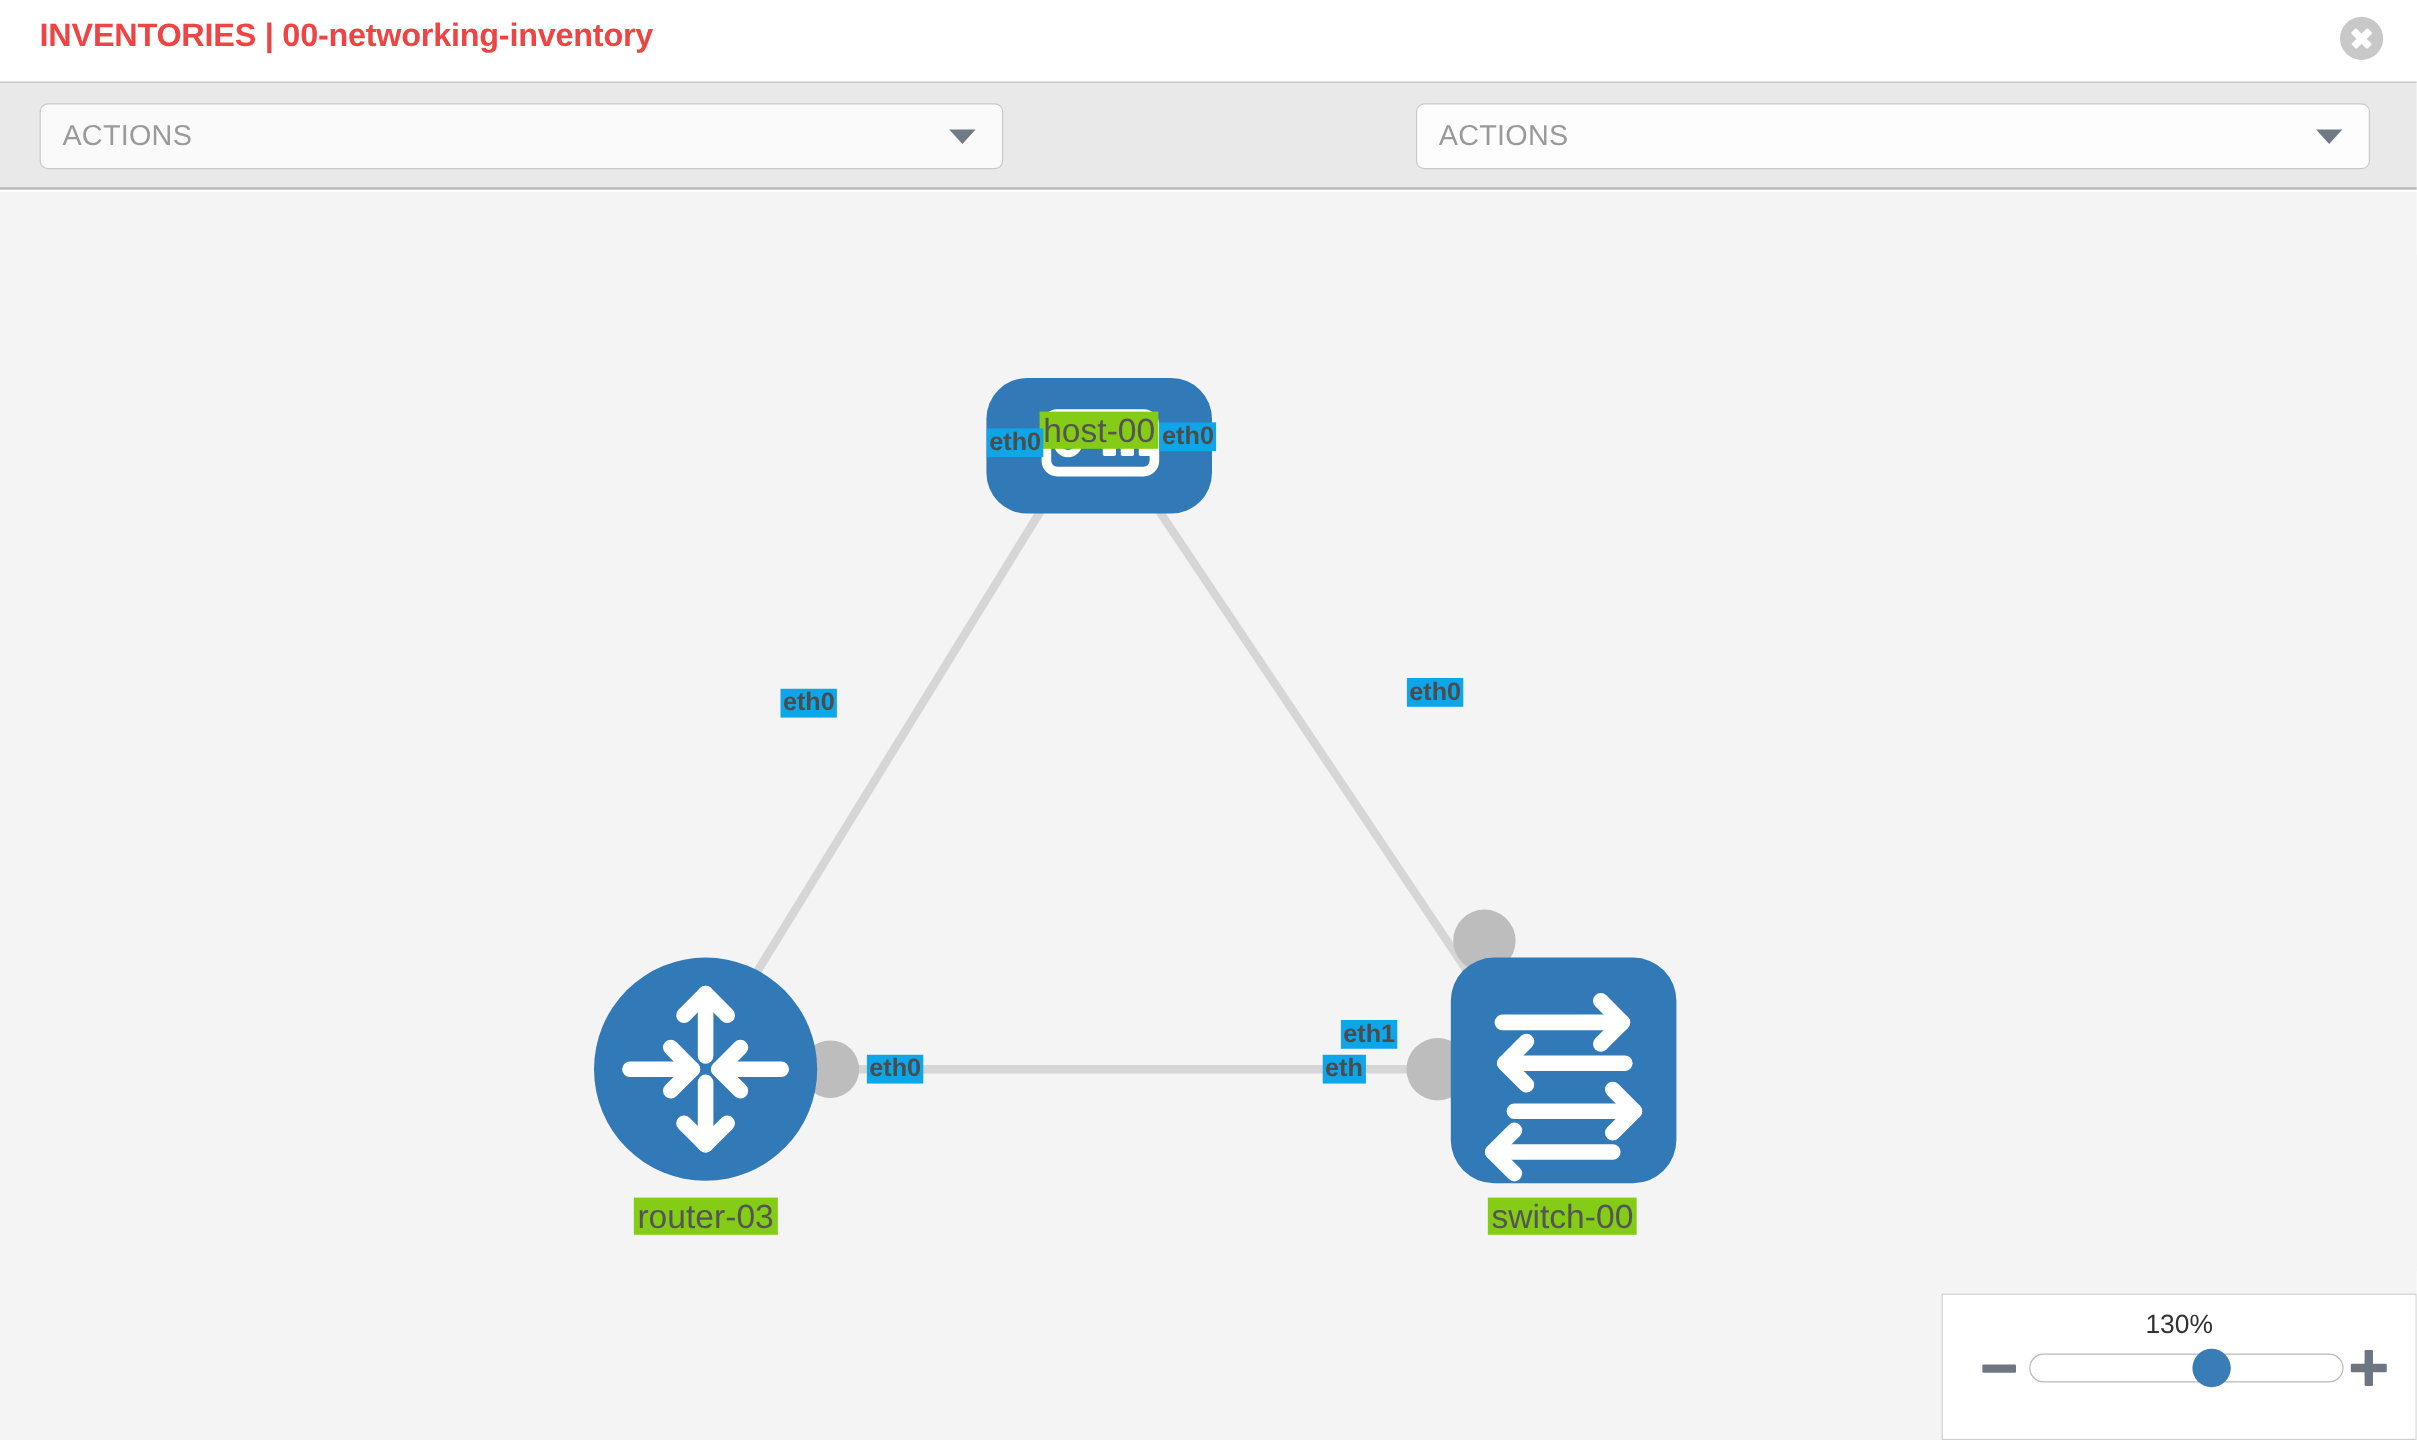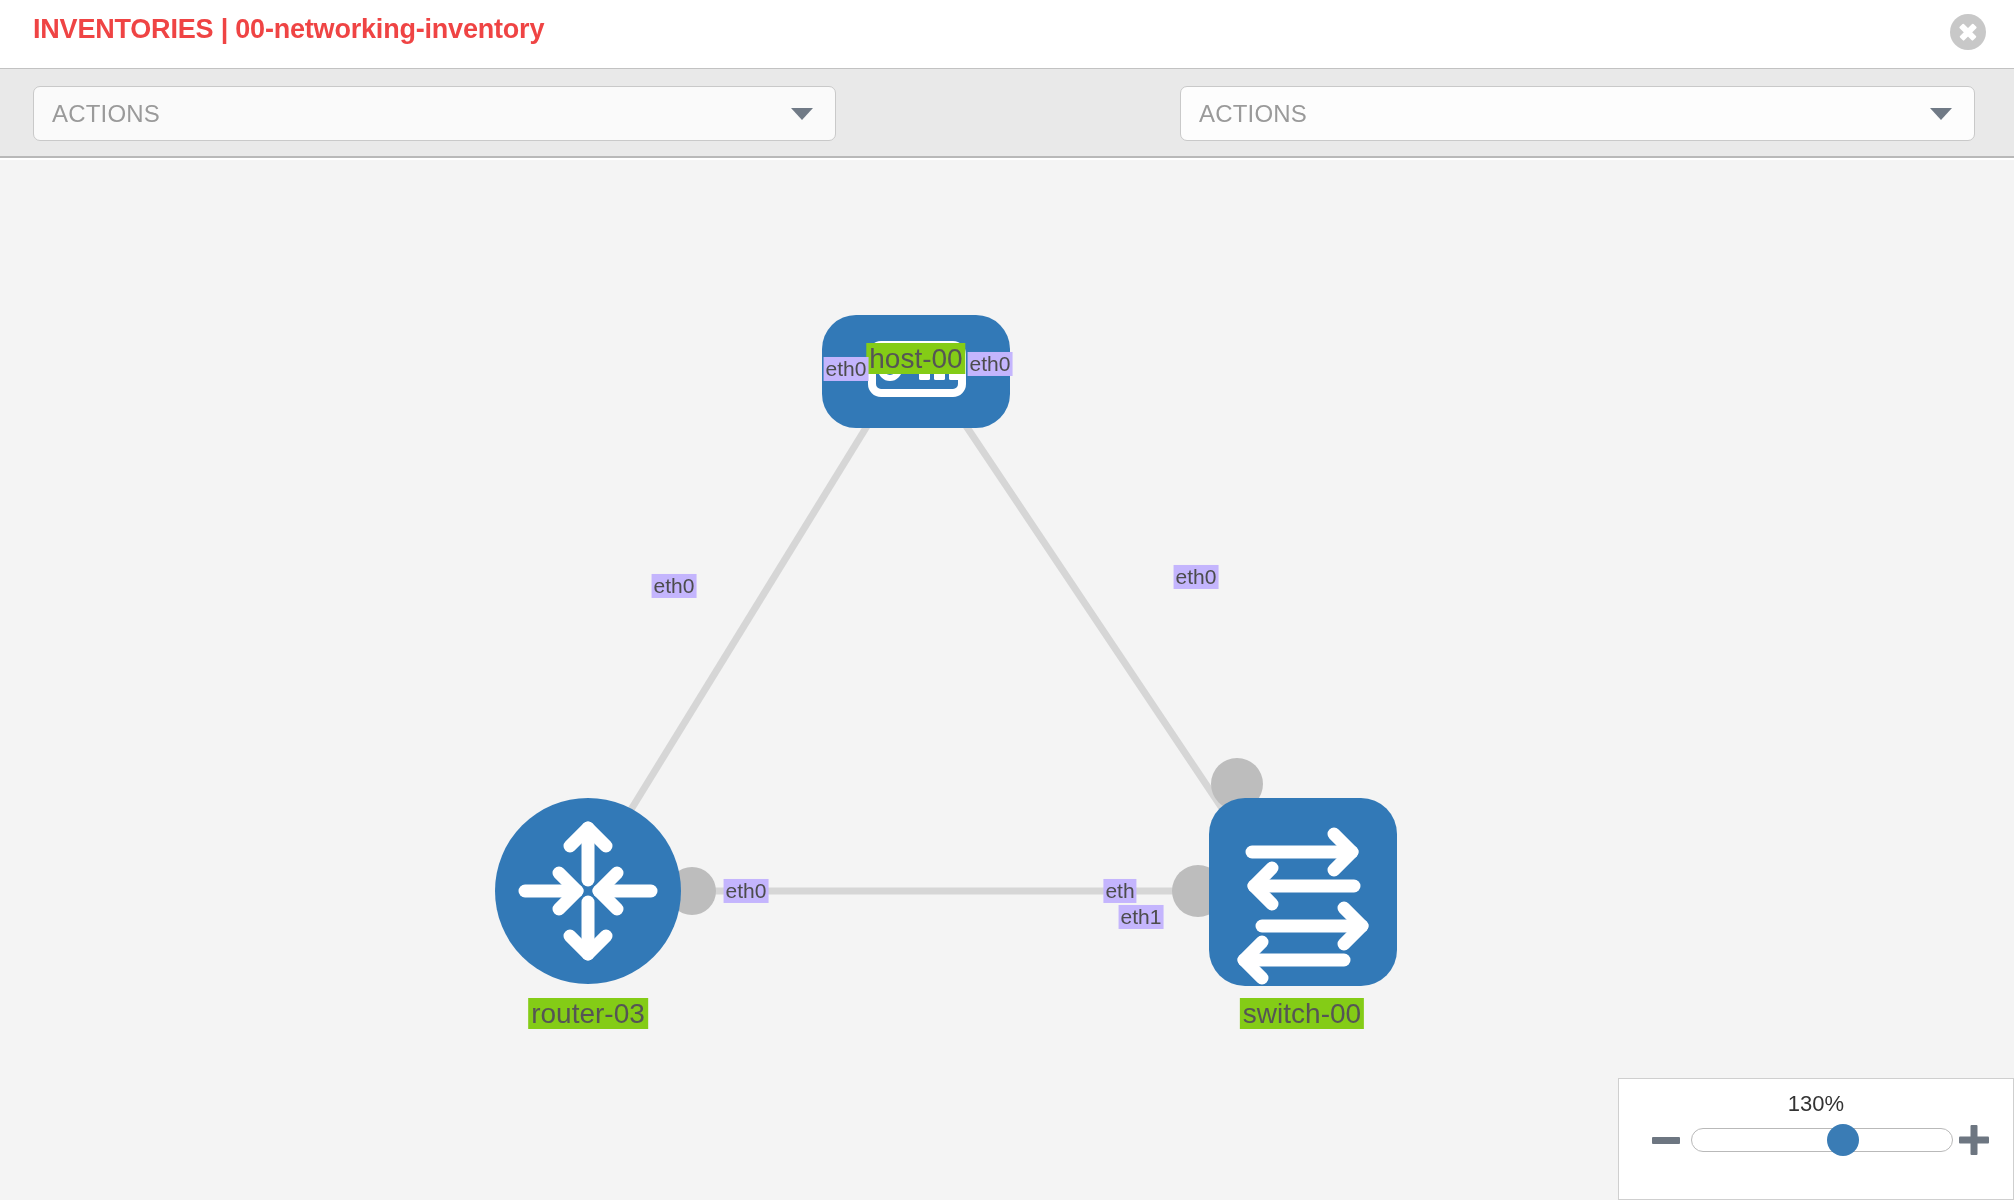--- a/index.html
+++ b/index.html
@@ -80,23 +80,23 @@
   }
   .topology-svg { position: absolute; left: 0; top: 0; }
 
   
   .node-label {
     position: absolute; background: #84cc16; color: #555555;
     font-size: 28px; line-height: 1.05; padding: 1px 3px;
     white-space: nowrap; transform: translateX(-50%);
   }
   .edge-label {
-    position: absolute; background: #c4b5fd; color: #4c4c4c;
+    position: absolute; background: #0ea5e9; color: #4c4c4c;
     font-size: 21px; line-height: 1.05; padding: 1px 2px;
-    white-space: nowrap; transform: translate(-50%,-50%);
+    white-space: nowrap; transform: translate(-50%,-50%); font-weight: bold;
   }
 
   
   .zoom-panel {
     position: absolute; left: 1618px; top: 1078px;
     width: 396px; height: 122px;
     background: #ffffff; border: 1.5px solid #cfcfcf;
   }
   .zoom-value {
     position: absolute; top: 12px; left: 0; width: 100%;
@@ -238,21 +238,21 @@
     <div class="node-label" style="left:916px;  top:183px;">host-00</div>
     <div class="node-label" style="left:588px;  top:838px;">router-03</div>
     <div class="node-label" style="left:1302px; top:838px;">switch-00</div>
 
     <div class="edge-label" style="left:846px;  top:209px;">eth0</div>
     <div class="edge-label" style="left:990px;  top:204px;">eth0</div>
     <div class="edge-label" style="left:674px;  top:426px;">eth0</div>
     <div class="edge-label" style="left:1196px; top:417px;">eth0</div>
     <div class="edge-label" style="left:746px;  top:731px;">eth0</div>
     <div class="edge-label" style="left:1120px; top:731px;">eth</div>
-    <div class="edge-label" style="left:1141px; top:757px;">eth1</div>
+    <div class="edge-label" style="left:1141px; top:702px;">eth1</div>
 
     <div class="zoom-panel" style="left:1618px; top:918px;">
       <div class="zoom-value">130%</div>
       <div class="zoom-minus"></div>
       <div class="zoom-track">
         <div class="zoom-thumb" id="zoom-thumb" style="left: 58%;"></div>
       </div>
       <div class="zoom-plus"></div>
     </div>
 

